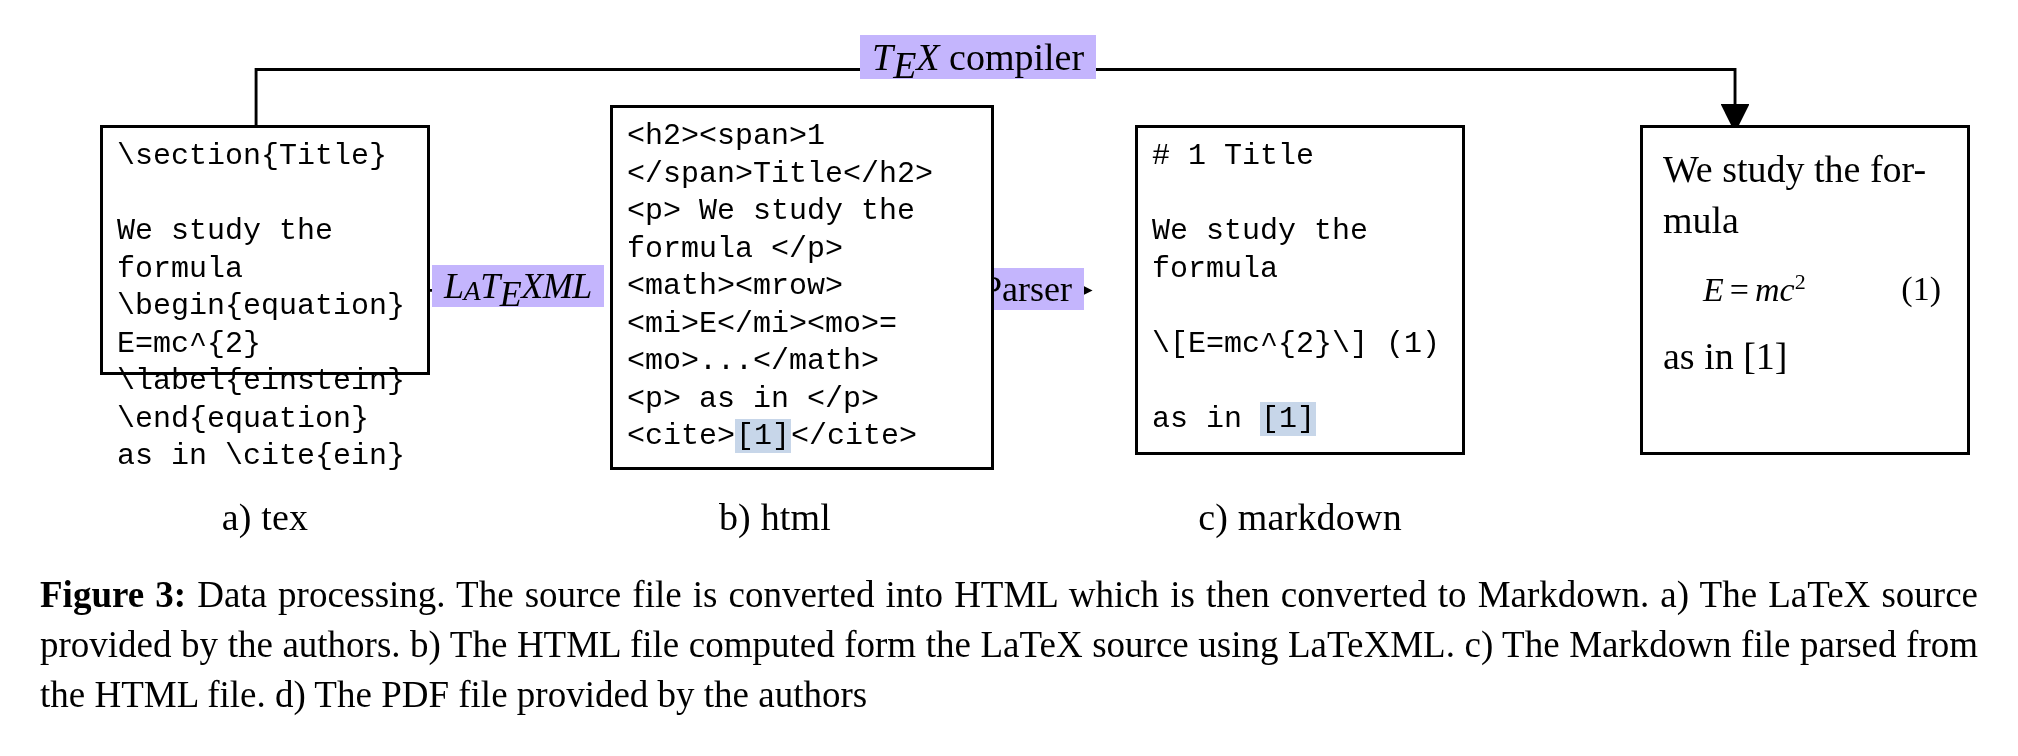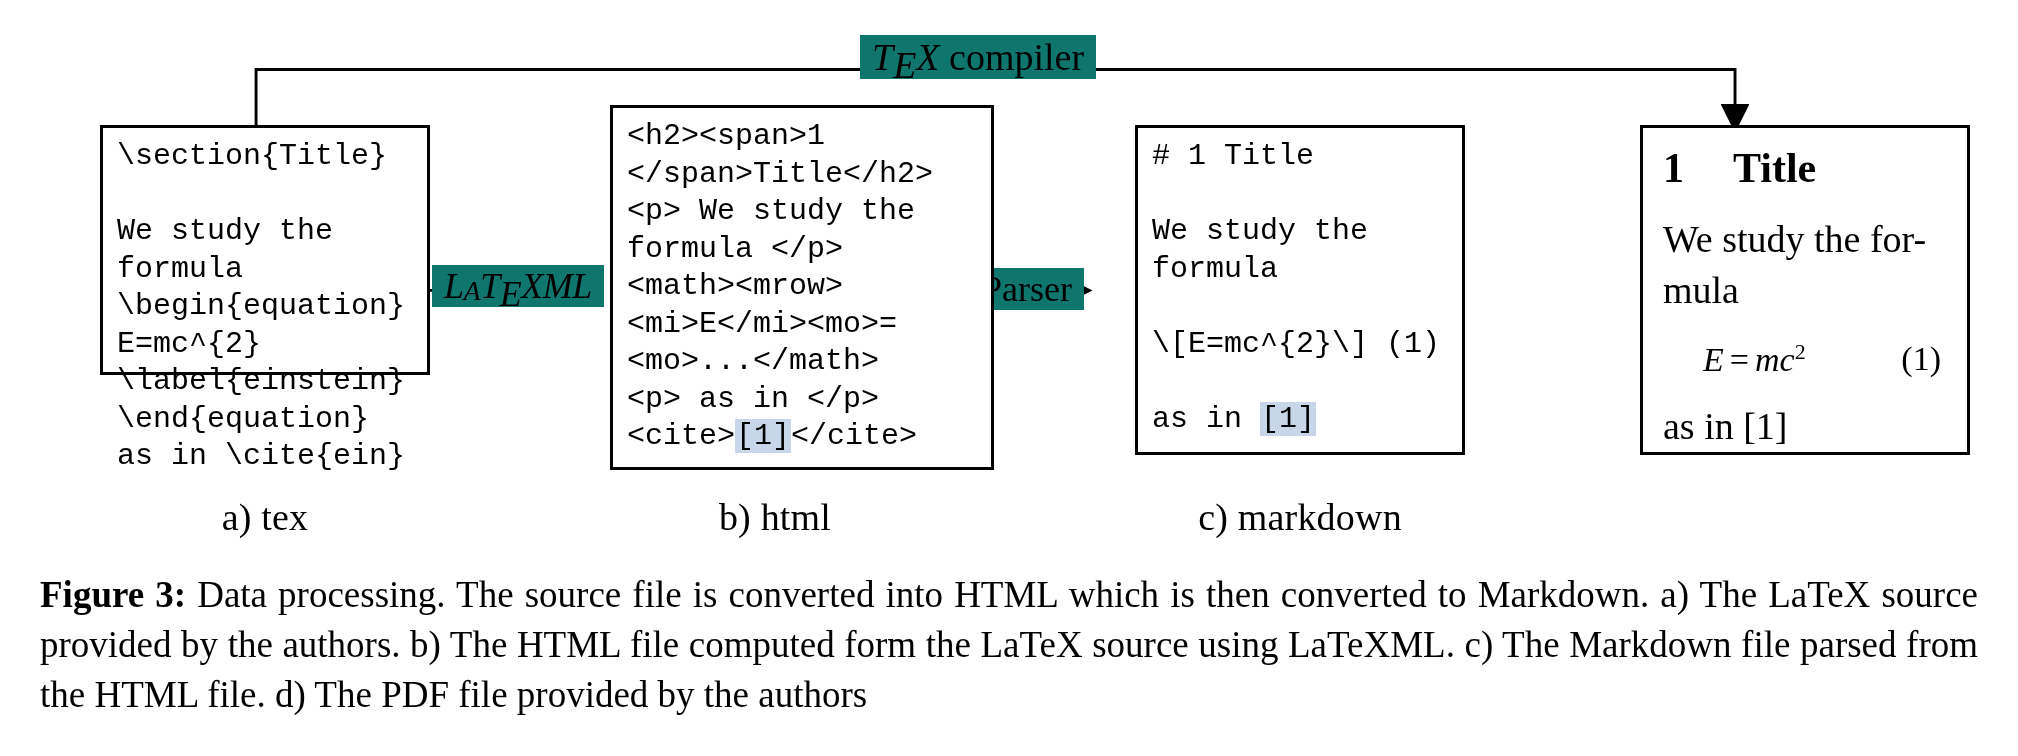--- a/index.html
+++ b/index.html
@@ -52,21 +52,21 @@
     letter-spacing: 0.2px;
   }
   .lab-tex  { left: 60px; }
   .lab-html { left: 570px; }
   .lab-md   { left: 1095px; }
   .lab-pdf  { left: 1600px; }
 
   .arrow-label {
     position: absolute;
     font-size: 36px;
-    background: #0f766e;
+    background: #c4b5fd;
     padding: 0 12px;
   }
   .arrow-label.latexml {
     left: 392px; top: 245px;
     font-style: italic;
     font-family: Georgia, serif;
     letter-spacing: -0.5px;
   }
   .latexml .small-a { font-size: 28px; vertical-align: -2px; }
   .latexml .tex-e   { position: relative; top: 8px; }
@@ -183,23 +183,20 @@
 We study the
 formula
 
 \[E=mc^{2}\] (1)
 
 as in <span class="hl">[1]</span></div>
     </div>
     <div class="sub-label lab-md">c) markdown</div>
 
     <div class="box box-pdf">
-      <div class="pdf-title">
-        <span class="num">1</span><span>Title</span>
-      </div>
       <div class="pdf-body">We study the for-​mula</div>
       <div class="pdf-eq">
         <span>
           <span>E</span><span class="eqop">=</span><span>mc</span><sup>2</sup>
         </span>
         <span class="eqnum">(1)</span>
       </div>
       <div class="pdf-body">as in [1]</div>
     </div>
 

